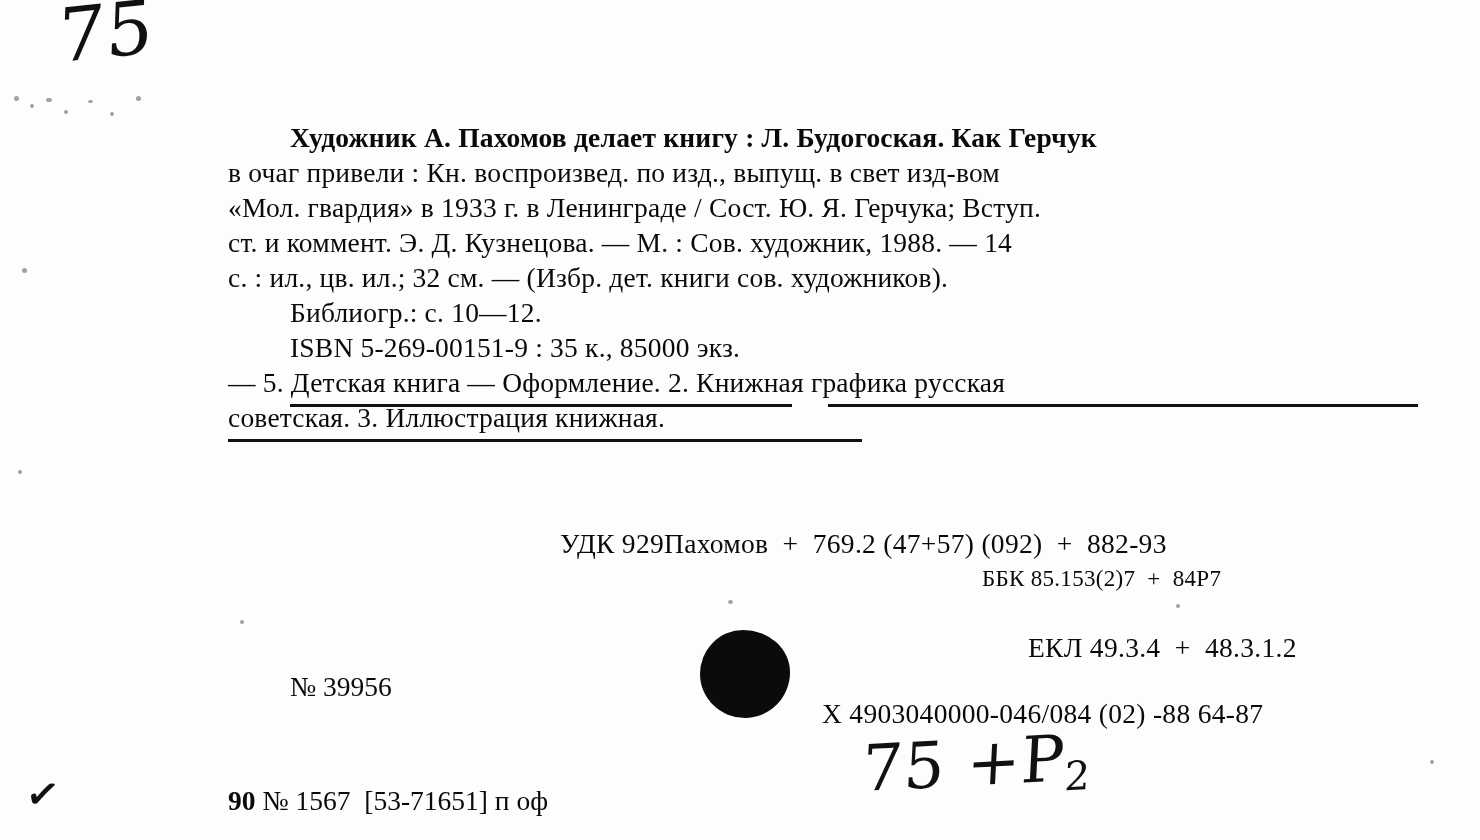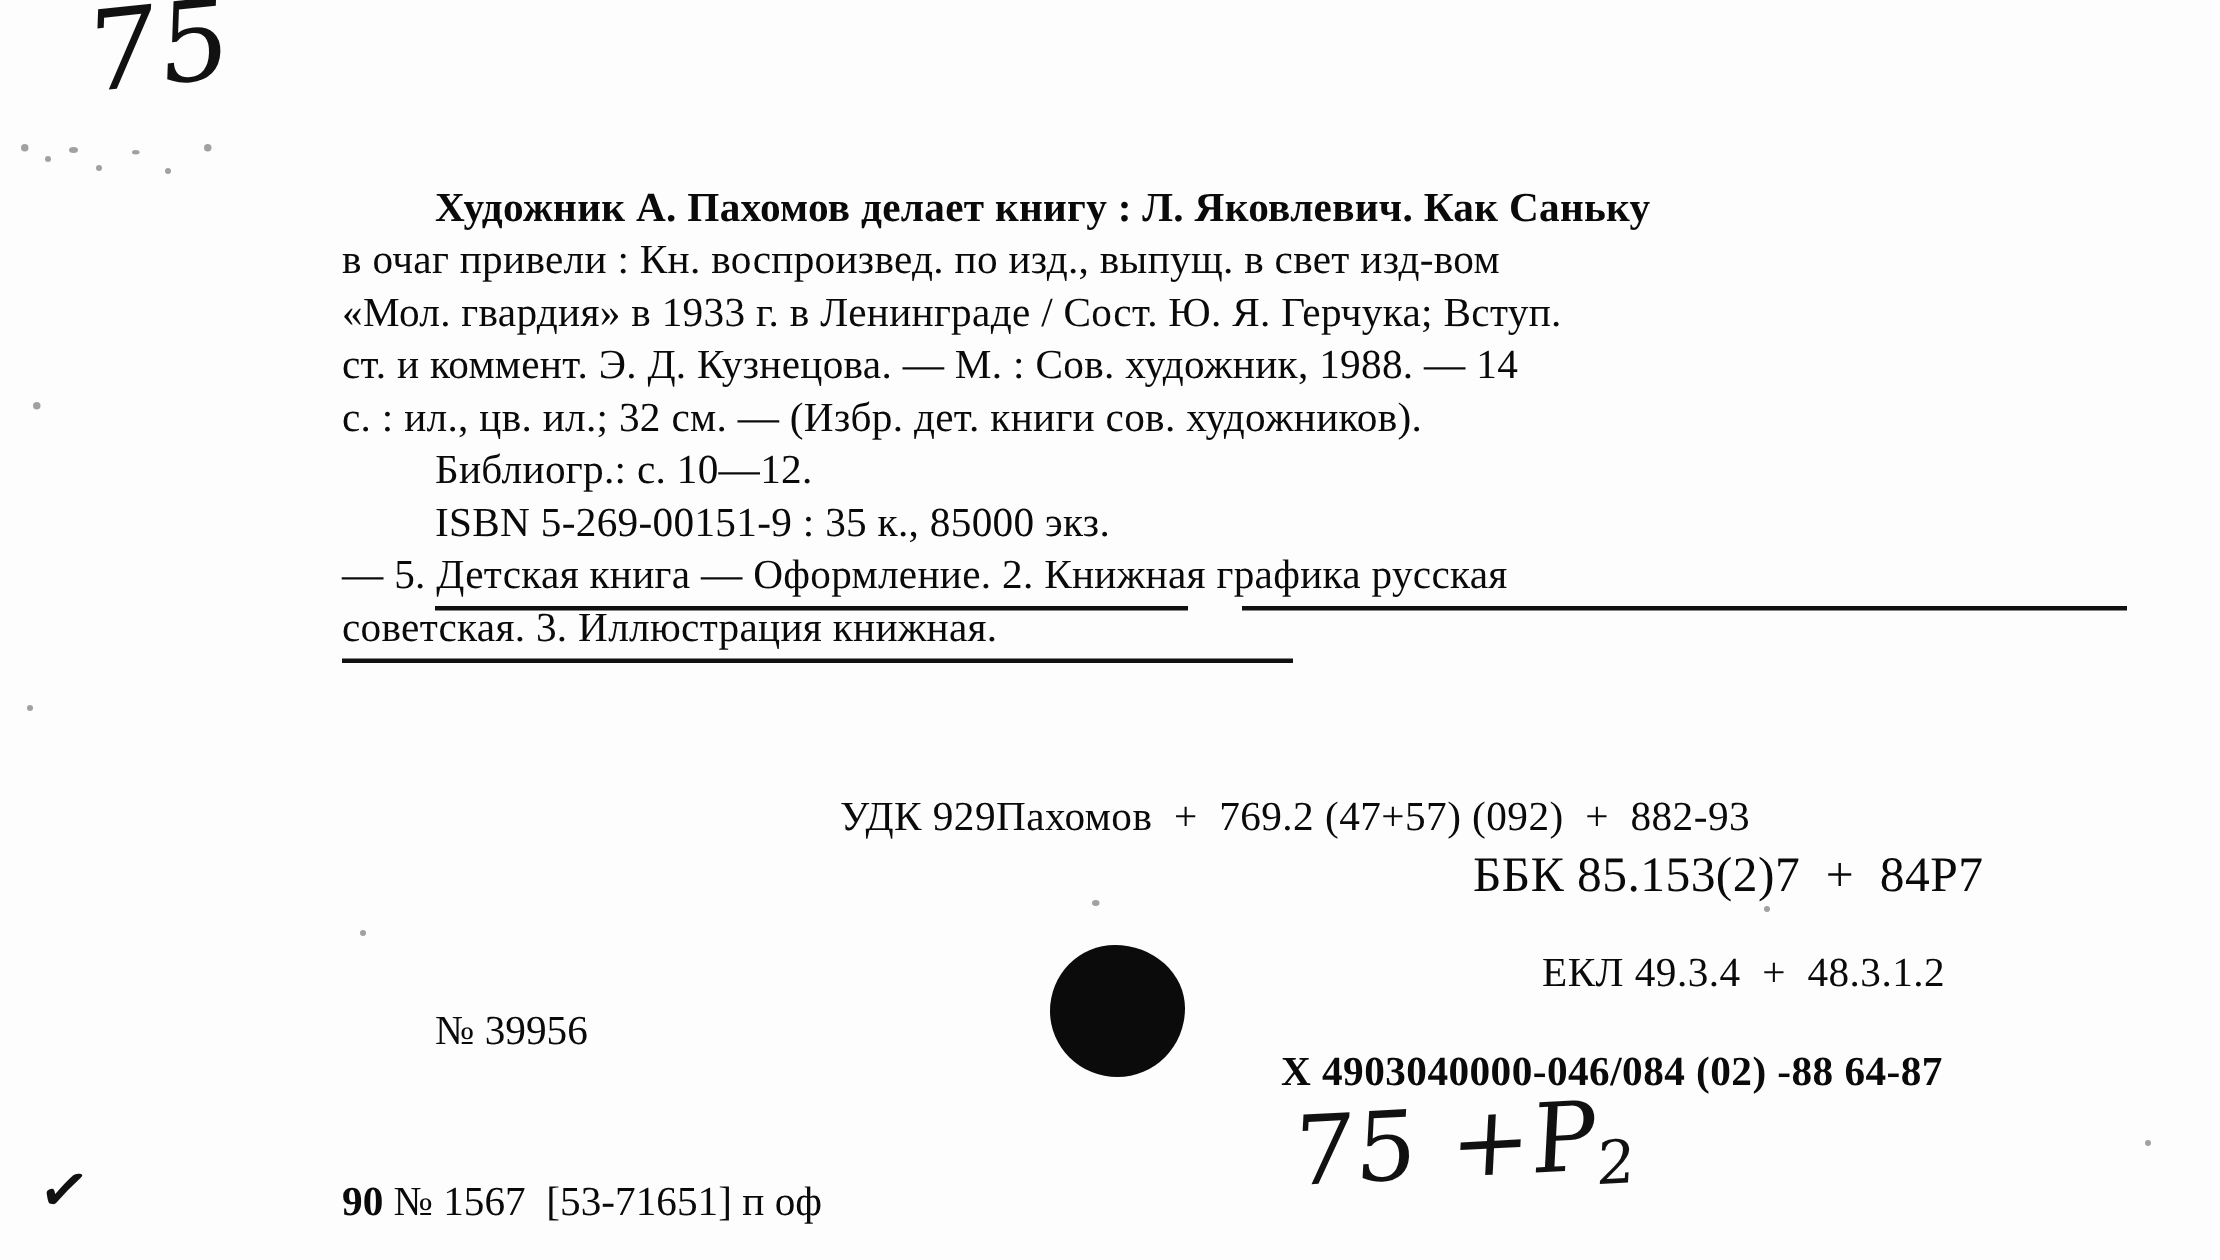--- a/index.html
+++ b/index.html
@@ -92,21 +92,21 @@
     top: 528px;
     font-size: 27.5px;
     letter-spacing: .3px;
     white-space: pre;
     text-align: center;
   }
   #bbk {
     position: absolute;
     left: 982px;
     top: 566px;
-    font-size: 33px;
+    font-size: 23px;
     letter-spacing: .3px;
     white-space: pre;
   }
 
   
   #printblock {
     position: absolute;
     left: 228px;
     top: 592px;
     font-size: 27.5px;
@@ -120,26 +120,25 @@
   #ekl {
     position: absolute;
     left: 1028px;
     top: 632px;
     font-size: 27.5px;
     letter-spacing: .3px;
     white-space: pre;
   }
   #xcode {
     position: absolute;
-    left: 854px;
+    left: 822px;
     top: 698px;
     font-size: 27.5px;
     letter-spacing: .3px;
     white-space: pre;
-    font-weight: bold;
   }
 
   
   #blot {
     position: absolute;
     left: 700px;
     top: 630px;
     width: 90px;
     height: 88px;
     background: #0b0b0b;
@@ -161,21 +160,21 @@
   <div class="speck" style="left:22px;top:268px;width:5px;height:5px;"></div>
   <div class="speck" style="left:18px;top:470px;width:4px;height:4px;"></div>
   <div class="speck" style="left:240px;top:620px;width:4px;height:4px;"></div>
   <div class="speck" style="left:728px;top:600px;width:5px;height:4px;"></div>
   <div class="speck" style="left:1176px;top:604px;width:4px;height:4px;"></div>
   <div class="speck" style="left:1430px;top:760px;width:4px;height:4px;"></div>
 
   <div class="hand" id="hand-top">75</div>
 
   <div id="record">
-    <div class="ln bold indent">Художник А. Пахомов делает книгу : Л. Яковлевич. Как Саньку</div>
+    <div class="ln bold indent">Художник А. Пахомов делает книгу : Л. Будогоская. Как Герчук</div>
     <div class="ln">в очаг привели : Кн. воспроизвед. по изд., выпущ. в свет изд-вом</div>
     <div class="ln">«Мол. гвардия» в 1933 г. в Ленинграде / Сост. Ю. Я. Герчука; Вступ.</div>
     <div class="ln">ст. и коммент. Э. Д. Кузнецова. — М. : Сов. художник, 1988. — 14</div>
     <div class="ln">с. : ил., цв. ил.; 32 см. — (Избр. дет. книги сов. художников).</div>
     <div class="ln indent">Библиогр.: с. 10—12.</div>
     <div class="ln indent">ISBN 5-269-00151-9 : 35 к., 85000 экз.</div>
 
     <div class="ln">— 5. Детская книга — Оформление. 2. Книжная графика русская</div>
     <div class="ln">советская. 3. Иллюстрация книжная.</div>
 

